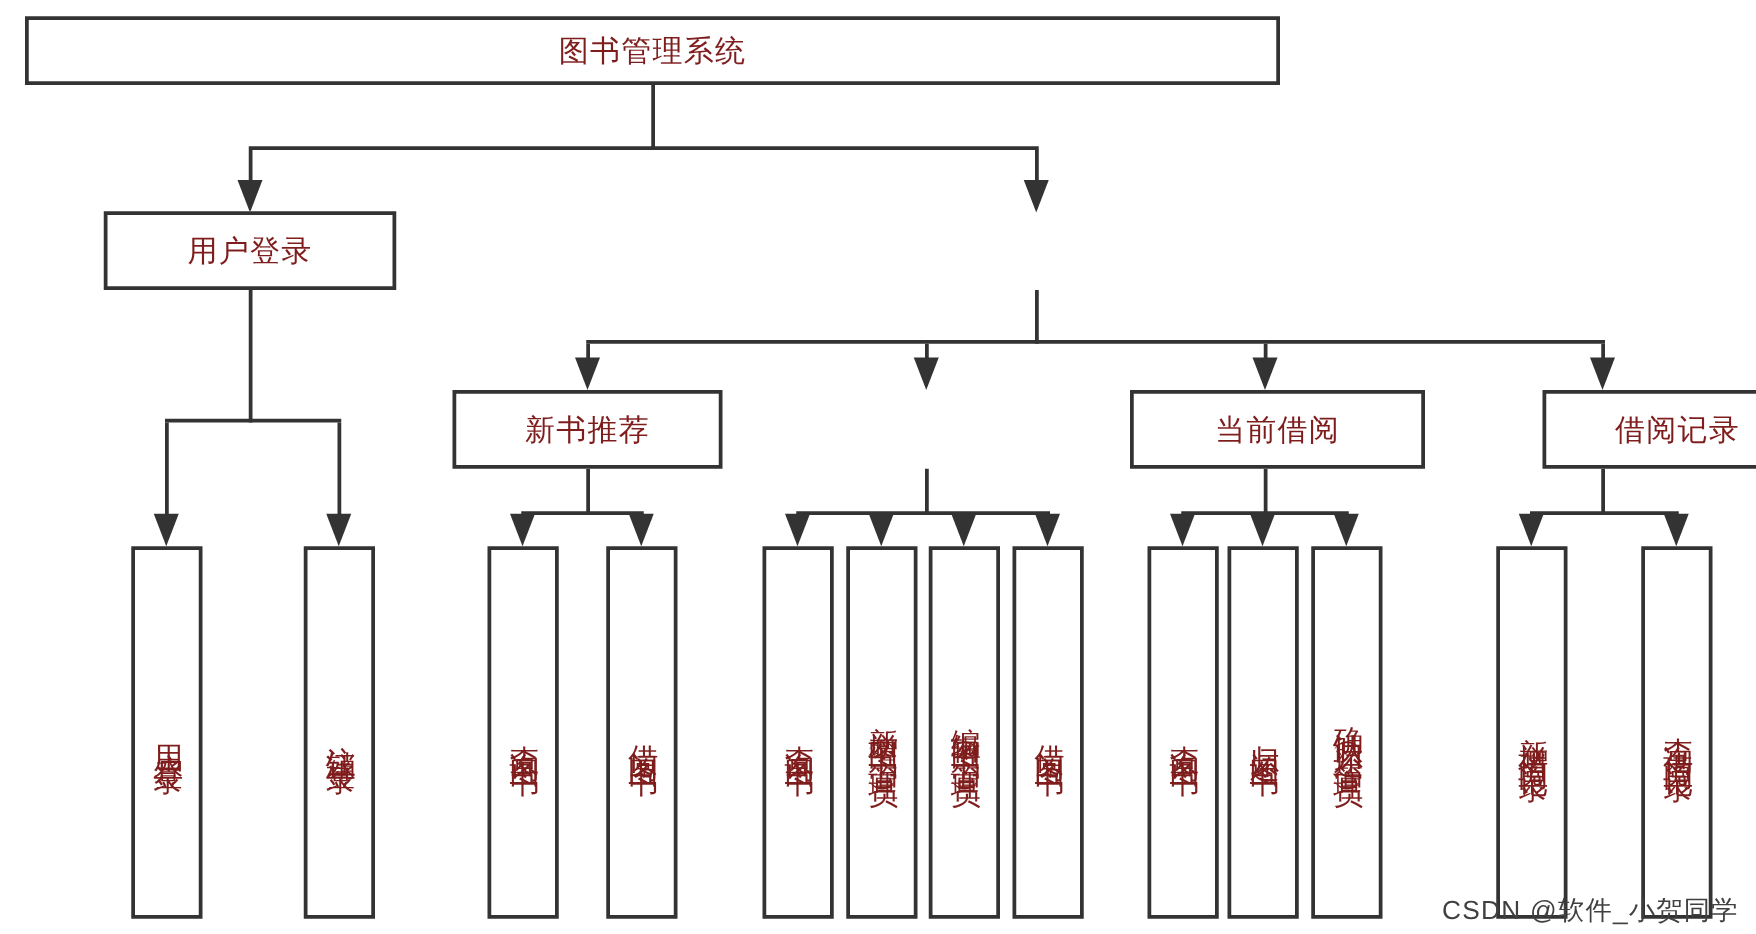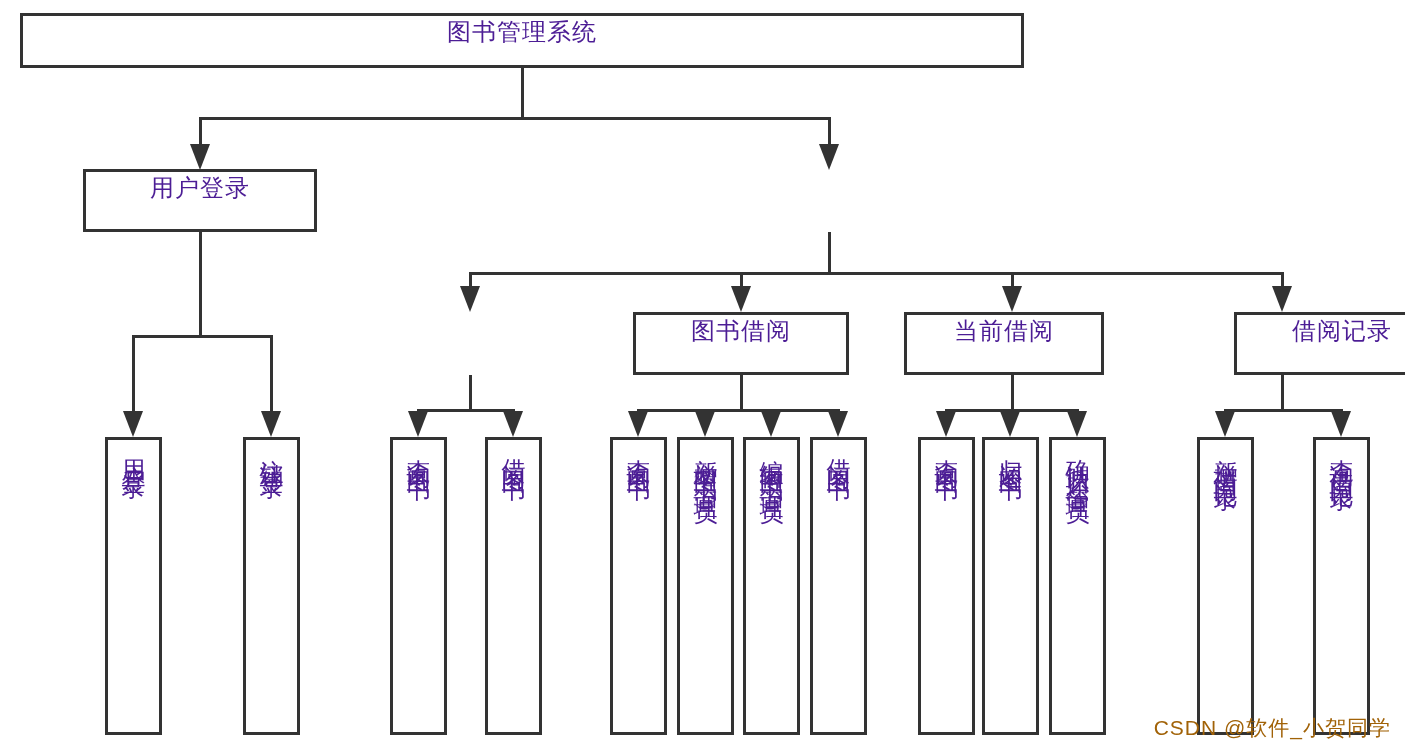--- a/index.html
+++ b/index.html
@@ -11,42 +11,43 @@
     overflow: hidden;
     font-family: "Liberation Sans", "DejaVu Sans", sans-serif;
   }
   
   .node {
     position: absolute;
     box-sizing: border-box;
     background: #ffffff;
     border: 3px solid #333333;
     display: flex;
+    align-items: center;
     justify-content: center;
-    color: #4c1d95;
+    color: #7f1d1d;
     z-index: 2;
   }
   .hnode { font-size: 24px; letter-spacing: 1px; }
   .vnode { top: 437px; width: 57px; height: 298px; }
   .vnode .vlbl {
     writing-mode: vertical-rl;
     text-orientation: mixed;
     font-size: 24px;
     line-height: 1;
     letter-spacing: 6px;
     white-space: nowrap;
     margin-bottom: -6px;
   }
   
   .n-root { left: 20px;  top: 13px;  width: 1004px; height: 55px; }
   .n-l2a  { left: 83px;  top: 169px; width: 234px;  height: 63px; }
   .n-l2b  { left: 712px; top: 169px; width: 235px;  height: 63px; }
   .n-l3a  { left: 362px;  top: 312px; width: 216px; height: 63px; }
   .n-l3b  { left: 633px;  top: 312px; width: 216px; height: 63px; }
-  .n-l3c  { left: 904px;  top: 312px; width: 200px; height: 63px; }
+  .n-l3c  { left: 904px;  top: 312px; width: 236px; height: 63px; }
   .n-l3d  { left: 1234px; top: 312px; width: 216px; height: 63px; }
   .n-v1  { left: 105px; }
   .n-v2  { left: 243px; }
   .n-v3  { left: 390px; }
   .n-v4  { left: 485px; }
   .n-v5  { left: 610px; }
   .n-v6  { left: 677px; }
   .n-v7  { left: 743px; }
   .n-v8  { left: 810px; }
   .n-v9  { left: 918px; }
@@ -63,21 +64,21 @@
     border-left: 10px solid transparent;
     border-right: 10px solid transparent;
     border-top: 26px solid #333333;
   }
   
   .watermark {
     position: absolute;
     right: 14px;
     bottom: 5px;
     font-size: 21px;
-    color: #a16207;
+    color: #404040;
     letter-spacing: 1px;
     z-index: 3;
     white-space: nowrap;
   }
 </style>
 </head>
 <body>
 
 <div id="canvas">
 
@@ -126,22 +127,22 @@
     </div>
 
   <div class="node hnode n-root">
     <span>图书管理系统</span>
   </div>
 
   <div class="node hnode n-l2a">
     <span>用户登录</span>
   </div>
 
-  <div class="node hnode n-l3b">
-    <span>图书借阅</span>
+  <div class="node hnode n-l3a">
+    <span>新书推荐</span>
   </div>
   <div class="node hnode n-l3c">
     <span>当前借阅</span>
   </div>
   <div class="node hnode n-l3d">
     <span>借阅记录</span>
   </div>
 
   <div class="node vnode n-v1">
     <span class="vlbl">用户登录</span>

